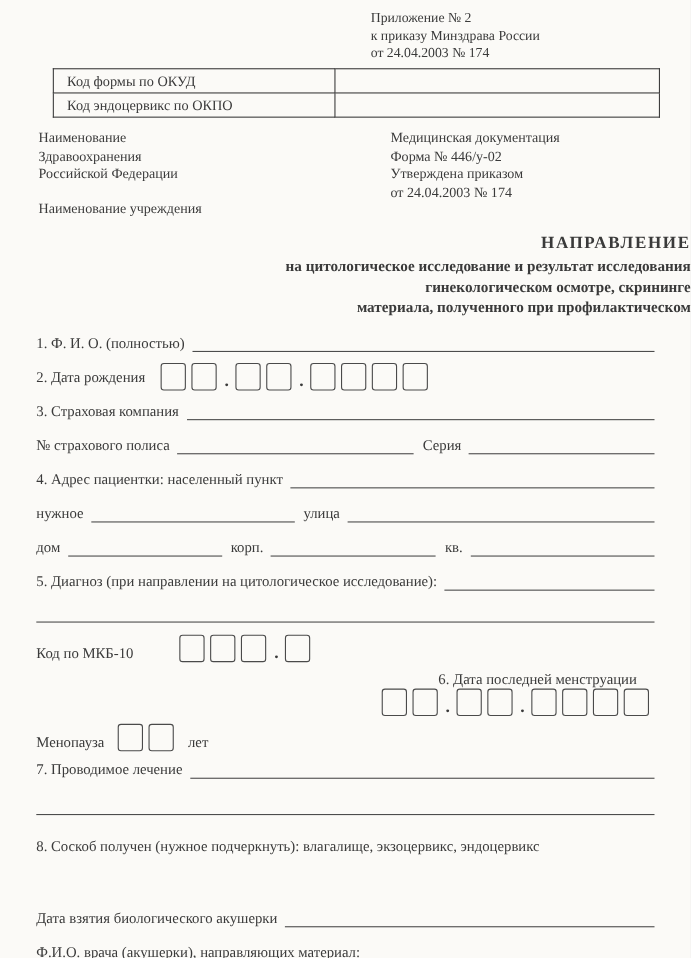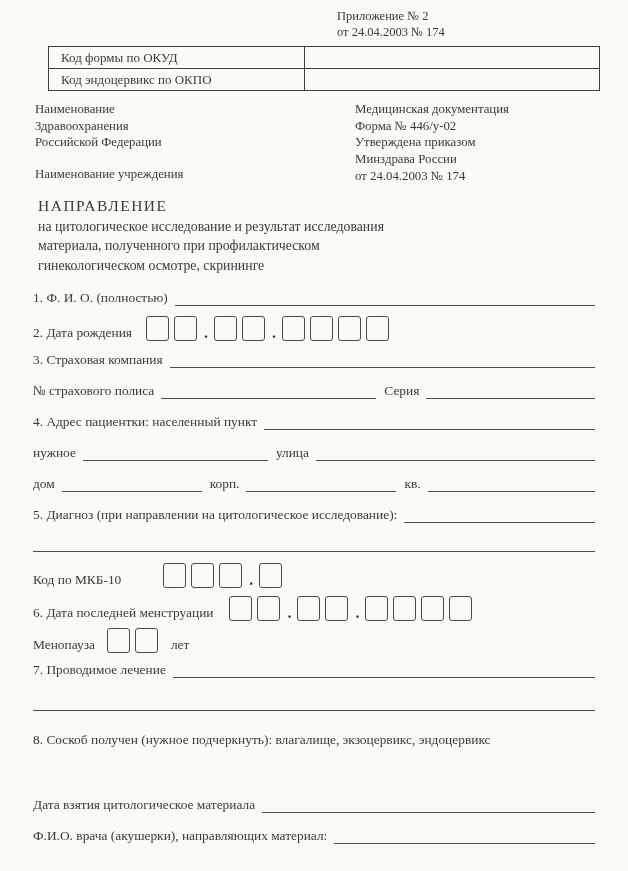--- a/index.html
+++ b/index.html
@@ -33,24 +33,23 @@
   }
   table.codes td.val{width:278px;}
   .orgrow{
     display:flex;justify-content:space-between;
     margin:10px 33px 0 35px;
     font-size:12.8px;line-height:1.3;
   }
   .ministry-gap{height:15px;}
   .meddoc{width:240px;}
   .titleblock{
-    text-align:left;
+    text-align:right;
     margin-top:13px;
-    font-weight:normal;
-    margin-left:38px;
+    font-weight:bold;
   }
   .title-main{font-size:15.5px;letter-spacing:1.5px;}
   .title-sub{font-size:13.8px;line-height:1.4;margin-top:2px;}
   .form{margin:0 33px;font-size:13.4px;}
   .frow{display:flex;align-items:flex-end;}
   .lbl{white-space:nowrap;padding-right:7px;}
   .lbl.mid{padding-left:8px;}
   .ul{border-bottom:1px solid #4c4c4c;height:1.05em;flex:1;}
   .ul.w215{flex:0 0 215px;}
   .ul.w185{flex:0 0 185px;}
@@ -72,20 +71,21 @@
     align-self:flex-end;
   }
 </style>
 </head>
 <body>
 
 <div class="page">
 
   <div class="annex">
     <div>Приложение № 2</div>
+    <div>к приказу Минздрава России</div>
     <div>от 24.04.2003  № 174</div>
   </div>
 
   <table class="codes">
     <tbody>
         <tr>
       <td>Код формы по ОКУД</td>
       <td class="val"></td>
     </tr>
     <tr>
@@ -100,42 +100,41 @@
       <div>Наименование</div>
       <div>Здравоохранения</div>
       <div>Российской Федерации</div>
       <div class="ministry-gap"></div>
       <div>Наименование учреждения</div>
     </div>
     <div class="meddoc">
       <div>Медицинская документация</div>
       <div>Форма № 446/у-02</div>
       <div>Утверждена приказом</div>
-      <div>Минздрава России</div>
       <div>от 24.04.2003  № 174</div>
     </div>
   </div>
 
   <div class="titleblock">
     <div class="title-main">НАПРАВЛЕНИЕ</div>
     <div class="title-sub">
       <div>на цитологическое исследование и результат исследования</div>
+      <div>гинекологическом осмотре, скрининге</div>
       <div>материала, полученного при профилактическом</div>
-      <div>гинекологическом осмотре, скрининге</div>
     </div>
   </div>
 
   <div class="form">
 
     <div class="frow" style="margin-top:15px;">
       <span class="lbl">1. Ф. И. О. (полностью)</span>
       <span class="ul"></span>
     </div>
 
-    <div class="frow" style="margin-top:10px;">
+    <div class="frow" style="margin-top:10px;align-items:center;">
       <span class="lbl" style="padding-right:14px;">2. Дата рождения</span>
       <span class="boxgroup">
           <span class="bx"></span>
           <span class="bx"></span>
           <span class="bx-dot">.</span>
           <span class="bx"></span>
           <span class="bx"></span>
           <span class="bx-dot">.</span>
           <span class="bx"></span>
           <span class="bx"></span>
@@ -188,21 +187,21 @@
       <span class="lbl" style="padding-right:10px;">Код  по МКБ-10</span>
       <span class="boxgroup">
           <span class="bx"></span>
           <span class="bx"></span>
           <span class="bx"></span>
           <span class="bx-dot">.</span>
           <span class="bx"></span>
         </span>
     </div>
 
-    <div class="frow" style="margin-top:8px;">
+    <div class="frow" style="margin-top:8px;flex-direction:column;">
       <span class="lbl" style="padding-right:16px;">6. Дата последней менструации</span>
       <span class="boxgroup">
           <span class="bx"></span>
           <span class="bx"></span>
           <span class="bx-dot">.</span>
           <span class="bx"></span>
           <span class="bx"></span>
           <span class="bx-dot">.</span>
           <span class="bx"></span>
           <span class="bx"></span>
@@ -225,21 +224,21 @@
       <span class="ul"></span>
     </div>
 
     <div class="fullline" style="margin-top:31px;"></div>
 
     <div style="margin-top:21px;text-align:justify;">
       <span>8. Соскоб получен (нужное подчеркнуть): влагалище, экзоцервикс, эндоцервикс</span>
     </div>
 
     <div class="frow" style="margin-top:49px;">
-      <span class="lbl">Дата взятия цитологическое материала</span>
+      <span class="lbl">Дата взятия биологического акушерки</span>
       <span class="ul"></span>
     </div>
 
     <div class="frow" style="margin-top:15px;justify-content:center;">
       <span class="lbl">Ф.И.О. врача (акушерки), направляющих материал:</span>
       <span class="ul"></span>
     </div>
 
   </div>
 

